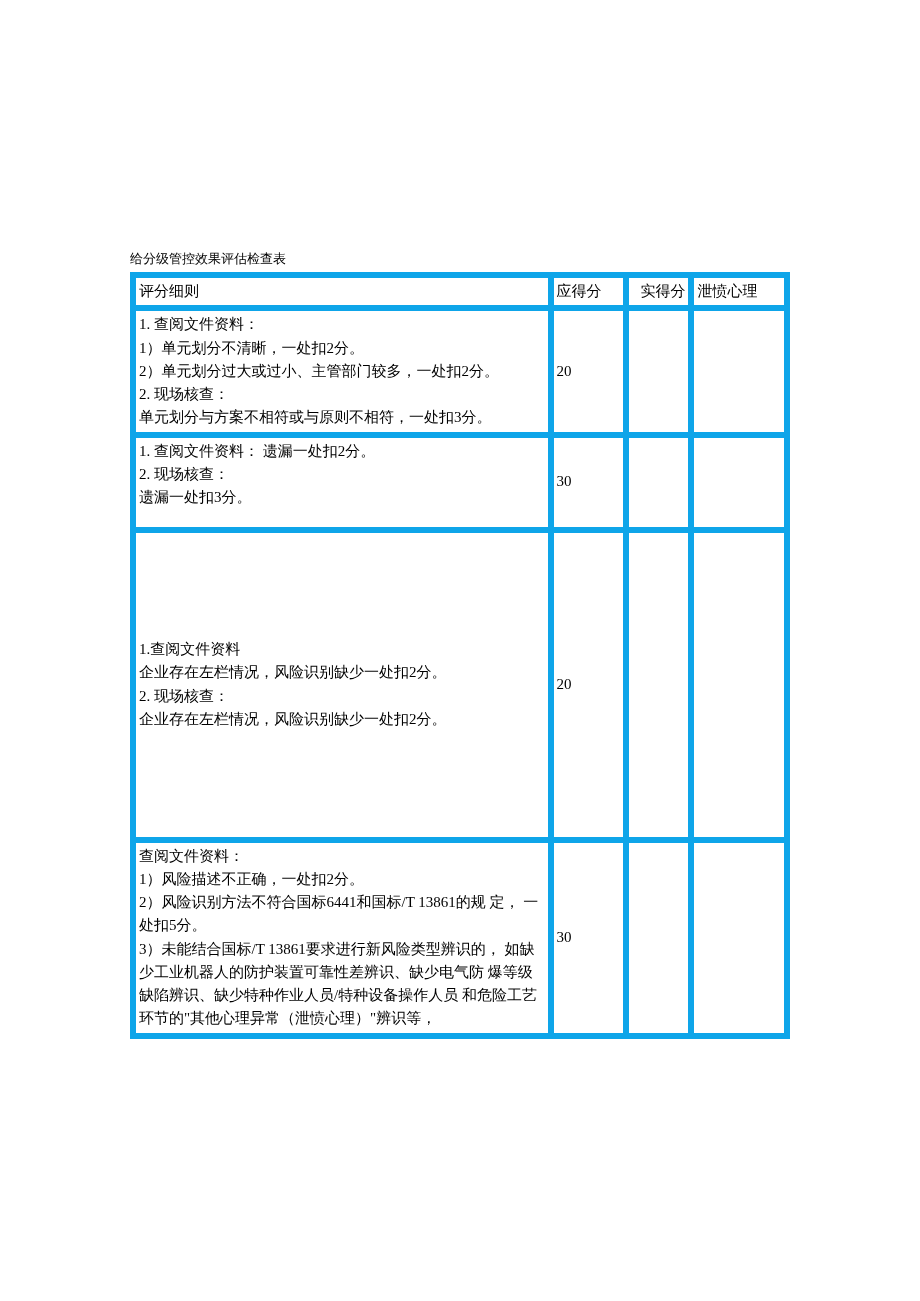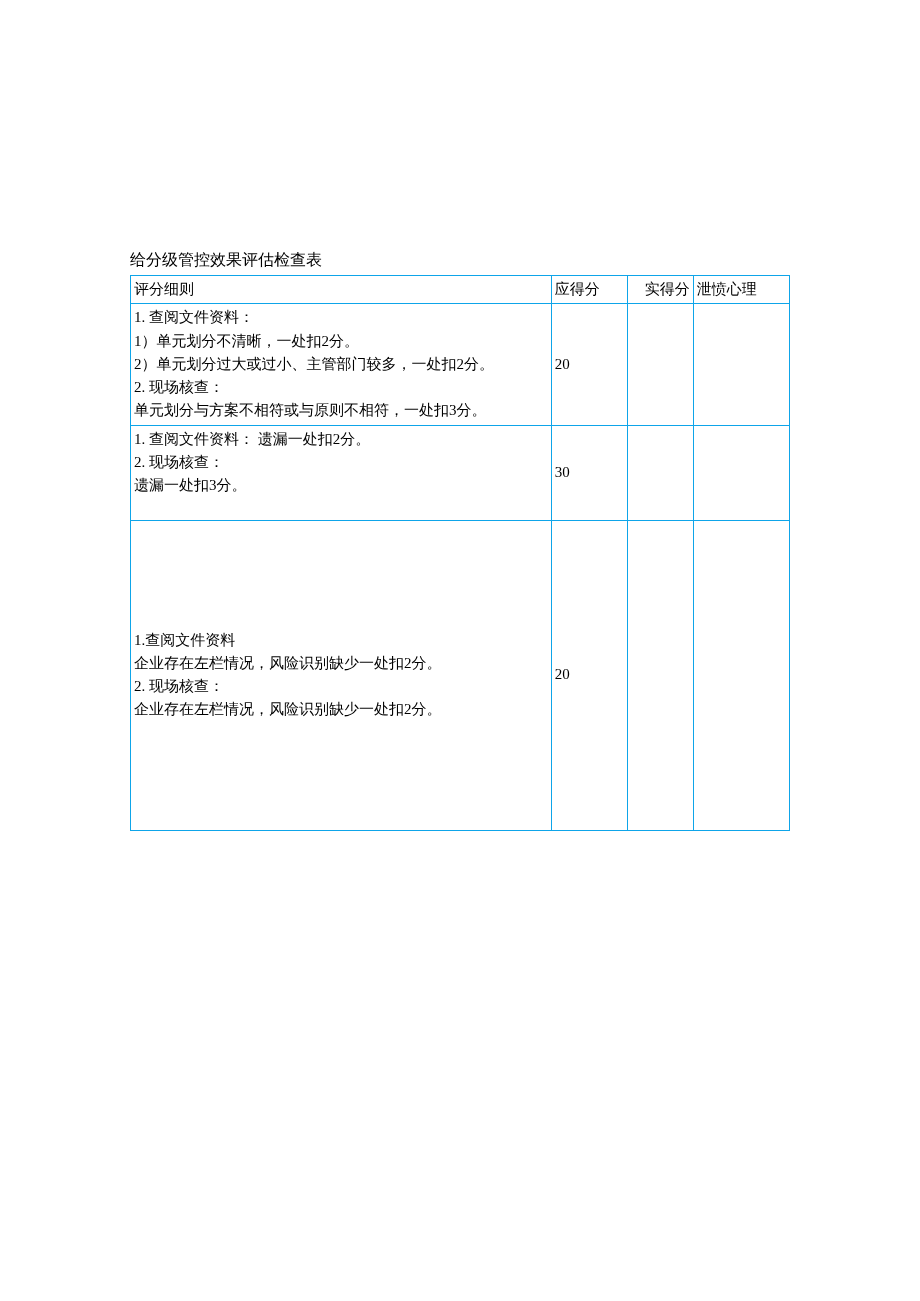--- a/index.html
+++ b/index.html
@@ -10,29 +10,29 @@
     body {
       background: #ffffff;
       font-family: "SimSun", "宋体", serif;
       font-size: 15px;
       color: #000000;
       padding: 250px 130px 100px 130px;
       width: 920px;
     }
     .title {
       margin-bottom: 4px;
-      font-size: 16px;
+      font-size: 13px;
     }
     table {
       border-collapse: collapse;
       width: 100%;
       table-layout: fixed;
     }
     td, th {
-      border: 1px solid #0ea5e9;
+      border: 6px solid #0ea5e9;
       padding: 2px 3px;
       vertical-align: middle;
       text-align: left;
       font-weight: normal;
       line-height: 1.55;
       font-size: 15px;
     }
     .col-criteria {
       width: 415px;
     }
@@ -88,14 +88,20 @@
       <td>30</td>
       <td></td>
       <td></td>
     </tr>
     <tr class="tall-row">
       <td>1.查阅文件资料<br>企业存在左栏情况，风险识别缺少一处扣2分。<br>2. 现场核查：<br>企业存在左栏情况，风险识别缺少一处扣2分。</td>
       <td>20</td>
       <td></td>
       <td></td>
     </tr>
+    <tr>
+      <td style="vertical-align: top;">查阅文件资料：<br>1）风险描述不正确，一处扣2分。<br>2）风险识别方法不符合国标6441和国标/T 13861的规 定， 一处扣5分。<br>3）未能结合国标/T 13861要求进行新风险类型辨识的，    如缺少工业机器人的防护装置可靠性差辨识、缺少电气防 爆等级缺陷辨识、缺少特种作业人员/特种设备操作人员 和危险工艺环节的"其他心理异常（泄愤心理）"辨识等，</td>
+      <td>30</td>
+      <td></td>
+      <td></td>
+    </tr>
   </tbody>
 </table>
 
 </body></html>

